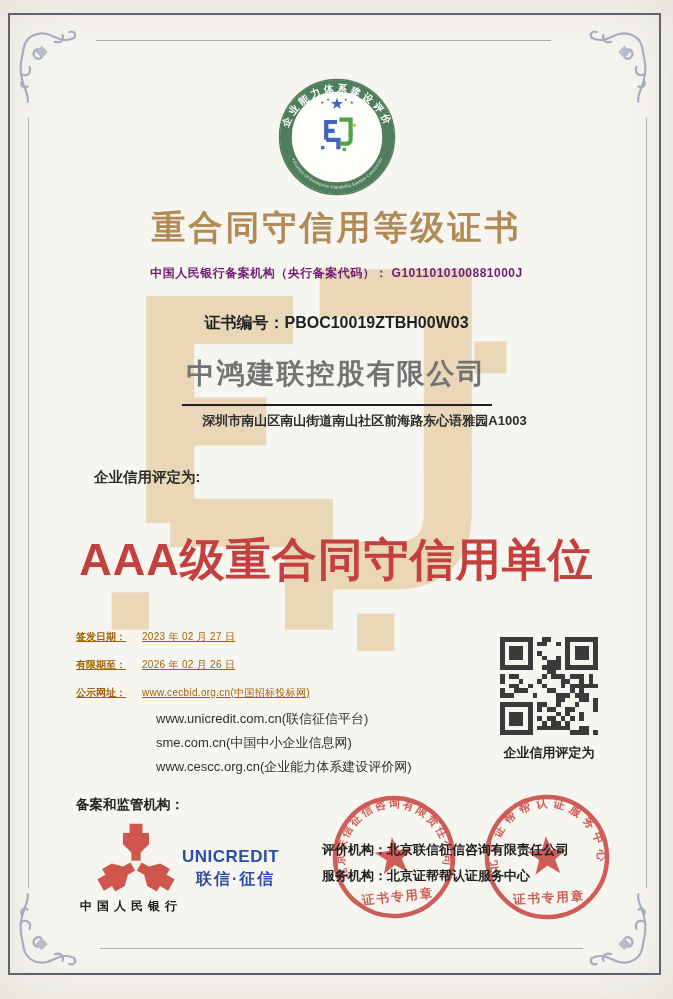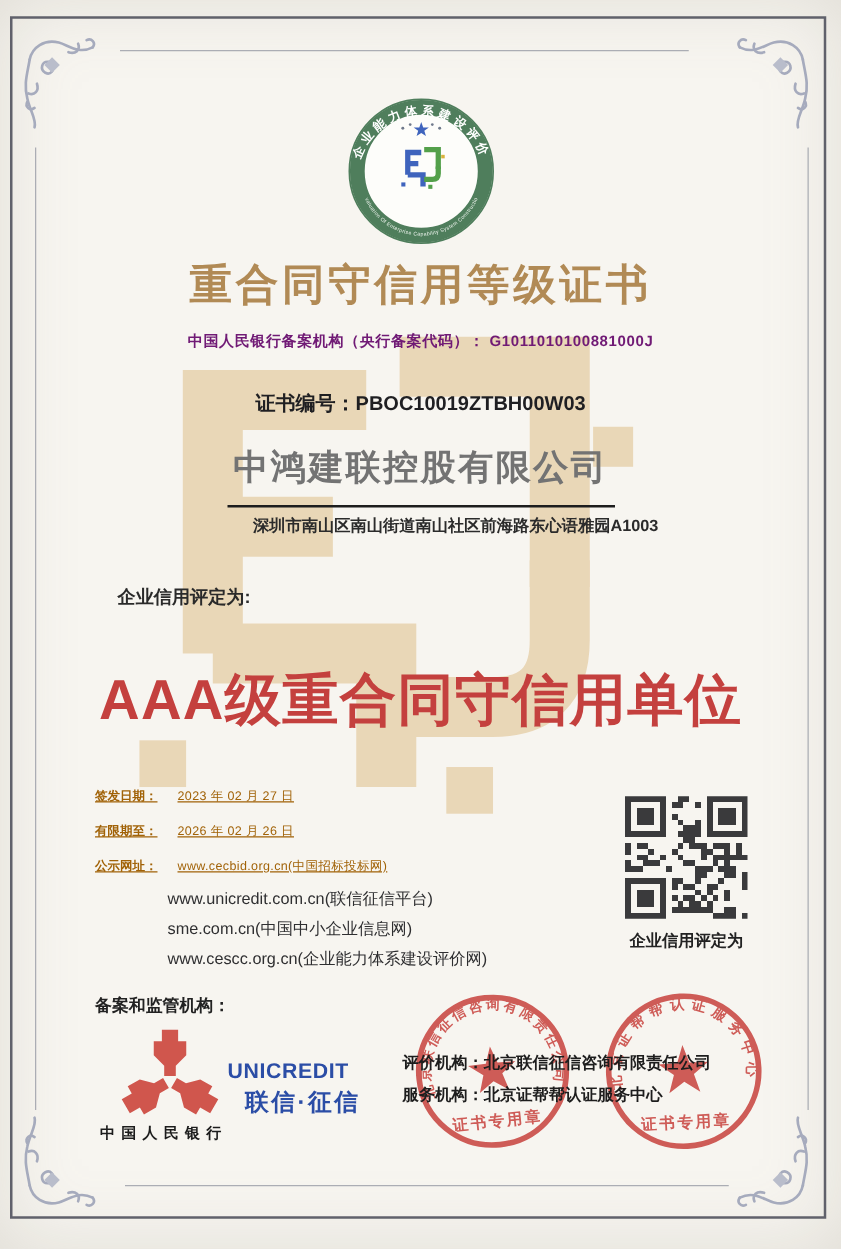--- a/index.html
+++ b/index.html
@@ -32,32 +32,32 @@
     font-weight:800;color:#737373;letter-spacing:2px;z-index:2;}
   .company-underline{left:182px;top:404px;width:310px;height:2px;background:#1d1d1d;z-index:2;}
   .address{left:0;top:412px;width:673px;text-align:center;font-size:13px;
     font-weight:600;color:#2b2b2b;z-index:2;padding-left:28px;}
   .rating-label{left:94px;top:468px;font-size:14.5px;font-weight:700;color:#2a2a2a;z-index:2;}
   .rating{left:0;top:498px;width:673px;text-align:center;font-size:45px;
     font-weight:900;color:#c4403e;letter-spacing:1px;z-index:2;margin-top:32px;}
   .inforow{left:76px;display:flex;font-size:10px;color:#a16207;z-index:2;white-space:nowrap;text-decoration:underline;}
   .inforow .lbl{font-weight:700;width:66px;flex:none;}
   .inforow .val{font-weight:500;letter-spacing:.3px;}
-  .urlcont{left:134px;font-size:13px;font-weight:500;color:#2f2f31;z-index:2;white-space:nowrap;}
+  .urlcont{left:156px;font-size:13px;font-weight:500;color:#2f2f31;z-index:2;white-space:nowrap;}
   .qr{left:500px;top:637px;z-index:2;}
   .qr-caption{left:489px;top:744px;width:120px;text-align:center;font-size:13px;
     font-weight:600;color:#222;z-index:2;}
   .regulator-label{left:76px;top:796px;font-size:13.5px;font-weight:700;color:#222;z-index:2;}
   .pboc{left:94px;top:820px;z-index:2;}
   .pboc-name{left:80px;top:898px;width:112px;font-size:12px;
     font-weight:700;color:#1c1c1c;letter-spacing:5px;
     font-family:"DejaVu Serif","Liberation Serif",serif;z-index:2;}
   .uni-en{left:182px;top:847px;font-size:17px;font-weight:800;color:#2b4da6;
     letter-spacing:.5px;z-index:2;}
-  .uni-cn{left:196px;top:869px;font-size:19px;font-weight:700;color:#2b4da6;
+  .uni-cn{left:196px;top:869px;font-size:16px;font-weight:700;color:#2b4da6;
     letter-spacing:2px;z-index:2;}
   .agencyrow{left:322px;font-size:13px;font-weight:600;color:#1d1d1d;
     white-space:nowrap;z-index:9;}
   .stamp{z-index:8;opacity:.85;}
   .stamp1{left:330px;top:792px;transform:rotate(-6deg);}
   .stamp2{left:481px;top:791px;transform:rotate(-3deg);}
 </style>
 </head>
 <body>
 

